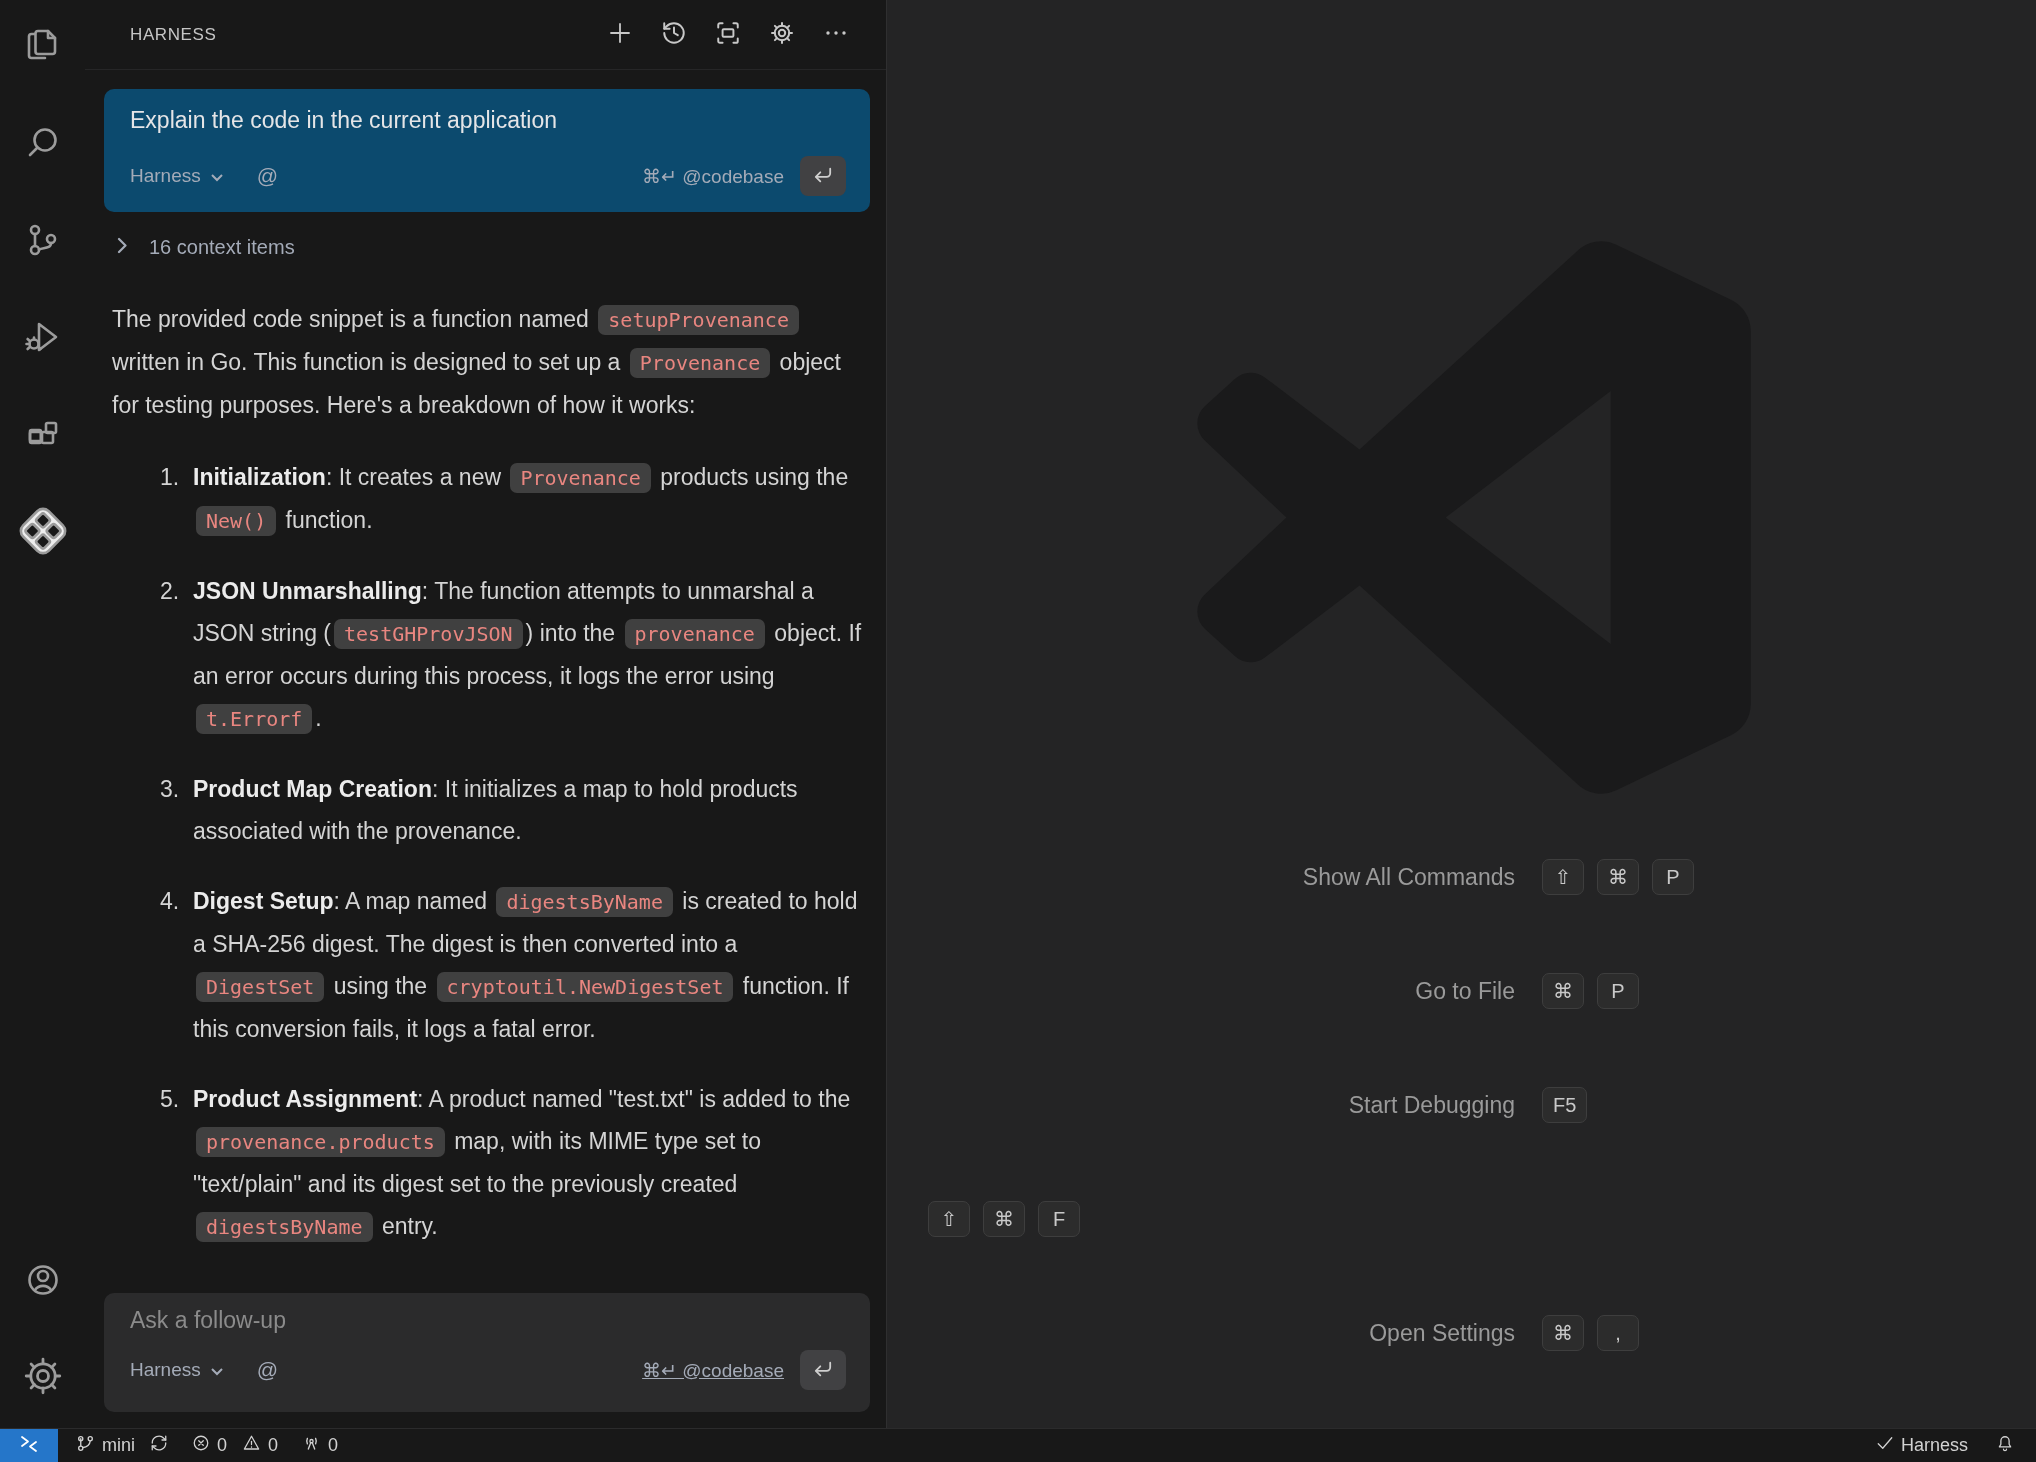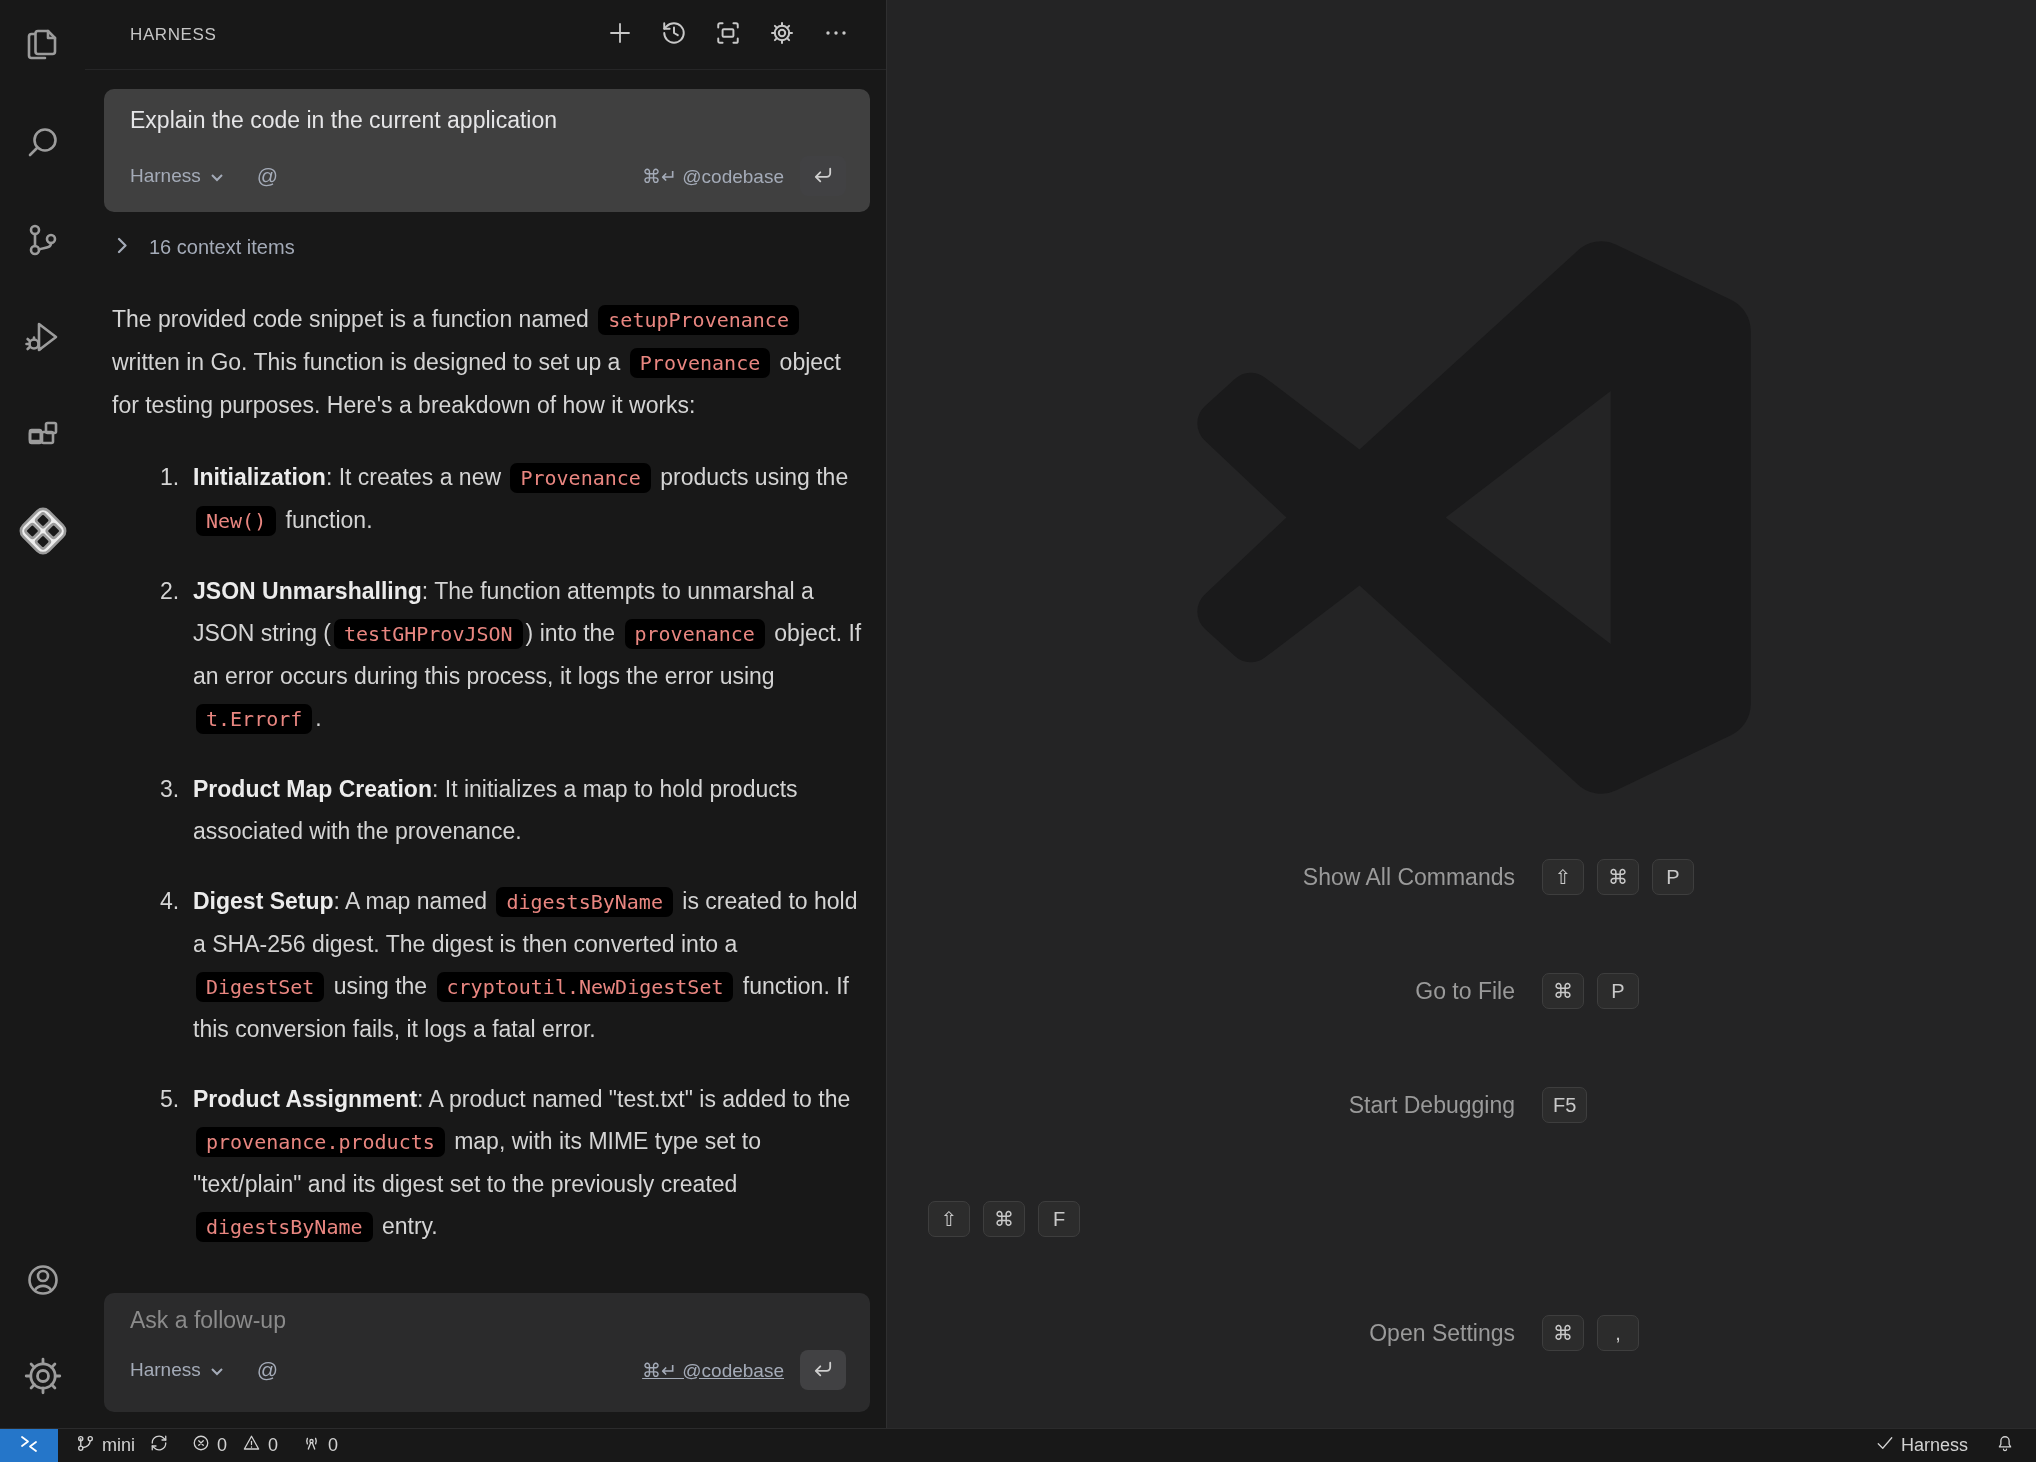--- a/index.html
+++ b/index.html
@@ -23,41 +23,41 @@
   .panel-header { height:70px; display:flex; align-items:center; padding:0 36px 0 45px;
                   border-bottom:1px solid #262627; flex:none; }
   .panel-title { font-size:17px; letter-spacing:.6px; color:#c5c5c5; }
   .panel-toolbar { margin-left:auto; display:flex; gap:26px; align-items:center; }
   .tb-btn { width:28px; height:28px; display:flex; align-items:center; justify-content:center;
             cursor:pointer; border-radius:6px; }
   .tb-btn svg { stroke:#c8c8c8; fill:none; stroke-width:1.8; stroke-linecap:round; stroke-linejoin:round; }
 
   .chat-scroll { position:relative; flex:1; overflow:hidden; padding:19px 16px 0 19px; }
 
-  .msg-card { background:#404040; border-radius:10px; padding:18px 24px 16px 26px; }
+  .msg-card { background:#0c4a6e; border-radius:10px; padding:18px 24px 16px 26px; }
   .msg-text { font-size:23px; color:#e5e5e7; }
   .msg-row { margin-top:22px; display:flex; align-items:center; }
   .model-picker { display:flex; align-items:center; gap:9px; color:#a4abb8; font-size:19px; cursor:pointer; }
   .model-picker svg { stroke:#a4abb8; fill:none; stroke-width:2; }
   .at-btn { margin-left:33px; color:#a4abb8; font-size:21px; cursor:pointer; }
   .hint { margin-left:auto; color:#a4abb8; font-size:19px; margin-right:16px; cursor:pointer; white-space:nowrap; }
   .hint.underlined { text-decoration:underline; }
   .send-btn { width:46px; height:40px; border-radius:8px; background:#414143; border:none;
               display:flex; align-items:center; justify-content:center; cursor:pointer; flex:none; }
   .send-btn svg { stroke:#cfcfcf; fill:none; stroke-width:2; stroke-linecap:round; stroke-linejoin:round; }
 
   .context-row { display:flex; align-items:flex-start; gap:22px; padding:0 0 0 13px;
                  margin-top:24px; height:40px; color:#a4abb8; font-size:20px; cursor:pointer; }
   .context-row svg { stroke:#a4abb8; fill:none; stroke-width:2.2; stroke-linecap:round; stroke-linejoin:round; }
 
   .response { margin-top:22px; padding-left:8px; width:762px; color:#d4d4d4;
               font-size:23px; line-height:42px; }
   .response strong { color:#ececec; font-weight:700; }
   .seg-code { font-family:"DejaVu Sans Mono", monospace; font-size:20px; color:#e98680;
-              background:#000000; border-radius:7px; padding:3px 10px; margin:0 3px; white-space:nowrap; }
+              background:#404040; border-radius:7px; padding:3px 10px; margin:0 3px; white-space:nowrap; }
   .response ol { list-style:none; counter-reset:item; margin:30px 0 0 48px; }
   .response li { counter-increment:item; position:relative; padding-left:33px; margin-bottom:28px; }
   .response li::before { content:counter(item) "."; position:absolute; left:0; color:#d4d4d4; }
 
   .followup-card { position:absolute; left:19px; right:16px; bottom:16px; height:119px;
                    background:#2b2b2c; border-radius:10px; padding:14px 24px 16px 26px; z-index:5; }
   .followup-input { width:100%; background:transparent; border:none; outline:none;
                     font-size:23px; color:#e5e5e7; font-family:"Liberation Sans", sans-serif; }
   .followup-input::placeholder { color:#8b8b8b; }
   .followup-card .msg-row { margin-top:16px; }

